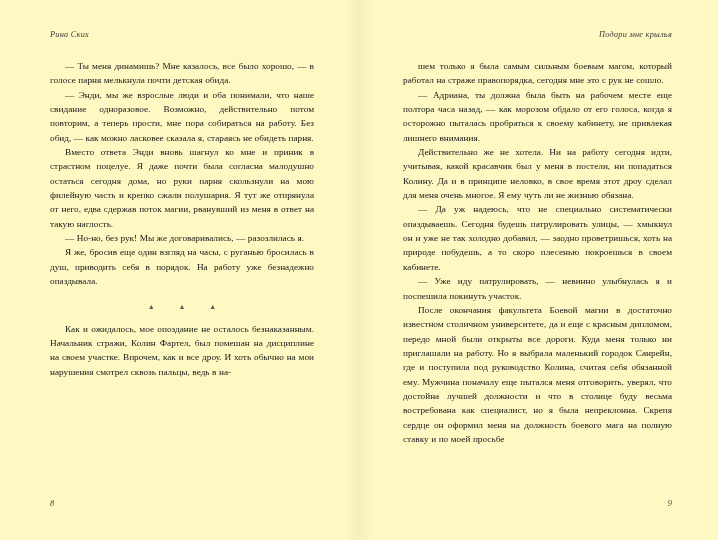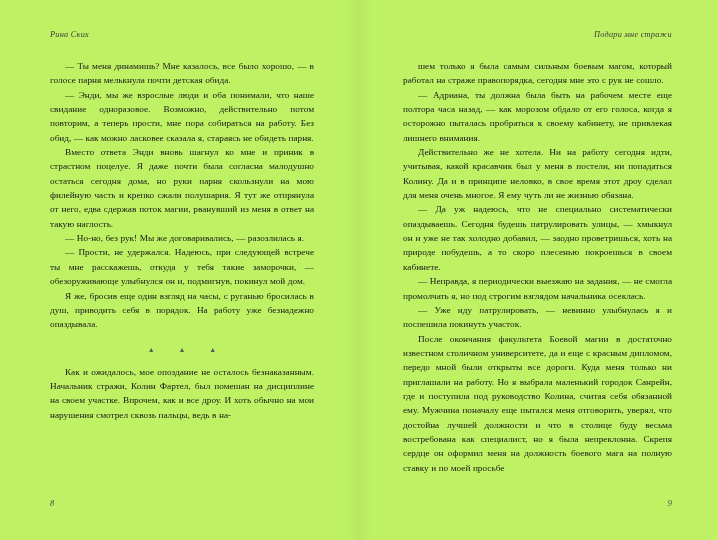--- a/index.html
+++ b/index.html
@@ -37,21 +37,21 @@
         rgba(0,0,0,0.00) 100%);
     pointer-events: none;
     z-index: 2;
   }
 
   .page {
     position: relative;
     width: 359px;
     height: 540px;
     box-sizing: border-box;
-    background: #bef264;
+    background: #fef9c3;
   }
 
   .page-left  { padding: 30px 45px 0 50px; }
   .page-right { padding: 30px 46px 0 44px; }
 
   .running-head {
     font-style: italic;
     font-size: 8.3px;
     color: #3b3b3b;
     letter-spacing: 0.25px;
@@ -105,42 +105,40 @@
 <div class="spread">
 
   <div class="page page-left">
     <div class="running-head left">Рина Ских</div>
 
     <div class="body-text">
       <p class="para">— Ты меня динамишь? Мне казалось, все было хорошо, — в голосе парня мелькнула почти детская обида.</p>
       <p class="para">— Энди, мы же взрослые люди и оба понимали, что наше свидание одноразовое. Возможно, действительно потом повторим, а теперь прости, мне пора собираться на работу. Без обид, — как можно ласковее сказала я, стараясь не обидеть парня.</p>
       <p class="para">Вместо ответа Энди вновь шагнул ко мне и приник в страстном поцелуе. Я даже почти была согласна малодушно остаться сегодня дома, но руки парня скользнули на мою филейную часть и крепко сжали полушария. Я тут же отпрянула от него, едва сдержав поток магии, рванувший из меня в ответ на такую наглость.</p>
       <p class="para">— Но-но, без рук! Мы же договаривались, — разозлилась я.</p>
-      <p class="para">— Прости, не удержался. Надеюсь, при следующей встрече ты мне расскажешь, откуда у тебя такие заморочки, — обезоруживающе улыбнулся он и, подмигнув, покинул мой дом.</p>
       <p class="para">Я же, бросив еще один взгляд на часы, с руганью бросилась в душ, приводить себя в порядок. На работу уже безнадежно опаздывала.</p>
 
       <div class="separator">▲ ▲ ▲</div>
 
       <p class="para">Как и ожидалось, мое опоздание не осталось безнаказанным. Начальник стражи, Колин Фартел, был помешан на дисциплине на своем участке. Впрочем, как и все дроу. И хоть обычно на мои нарушения смотрел сквозь пальцы, ведь в на-</p>
     </div>
 
     <div class="folio left">8</div>
   </div>
 
   <div class="gutter"></div>
 
   <div class="page page-right">
-    <div class="running-head right">Подари мне стражи</div>
+    <div class="running-head right">Подари мне крылья</div>
 
     <div class="body-text">
       <p class="para">шем только я была самым сильным боевым магом, который работал на страже правопорядка, сегодня мне это с рук не сошло.</p>
       <p class="para">— Адриана, ты должна была быть на рабочем месте еще полтора часа назад, — как морозом обдало от его голоса, когда я осторожно пыталась пробраться к своему кабинету, не привлекая лишнего внимания.</p>
       <p class="para">Действительно же не хотела. Ни на работу сегодня идти, учитывая, какой красавчик был у меня в постели, ни попадаться Колину. Да и в принципе неловко, в свое время этот дроу сделал для меня очень многое. Я ему чуть ли не жизнью обязана.</p>
       <p class="para">— Да уж надеюсь, что не специально систематически опаздываешь. Сегодня будешь патрулировать улицы, — хмыкнул он и уже не так холодно добавил, — заодно проветришься, хоть на природе побудешь, а то скоро плесенью покроешься в своем кабинете.</p>
-      <p class="para">— Неправда, я периодически выезжаю на задания, — не смогла промолчать я, но под строгим взглядом начальника осеклась.</p>
       <p class="para">— Уже иду патрулировать, — невинно улыбнулась я и поспешила покинуть участок.</p>
       <p class="para">После окончания факультета Боевой магии в достаточно известном столичном университете, да и еще с красным дипломом, передо мной были открыты все дороги. Куда меня только ни приглашали на работу. Но я выбрала маленький городок Санрейн, где и поступила под руководство Колина, считая себя обязанной ему. Мужчина поначалу еще пытался меня отговорить, уверял, что достойна лучшей должности и что в столице буду весьма востребована как специалист, но я была непреклонна. Скрепя сердце он оформил меня на должность боевого мага на полную ставку и по моей просьбе</p>
     </div>
 
     <div class="folio right">9</div>
   </div>
 
 </div>
 
 </body></html>

